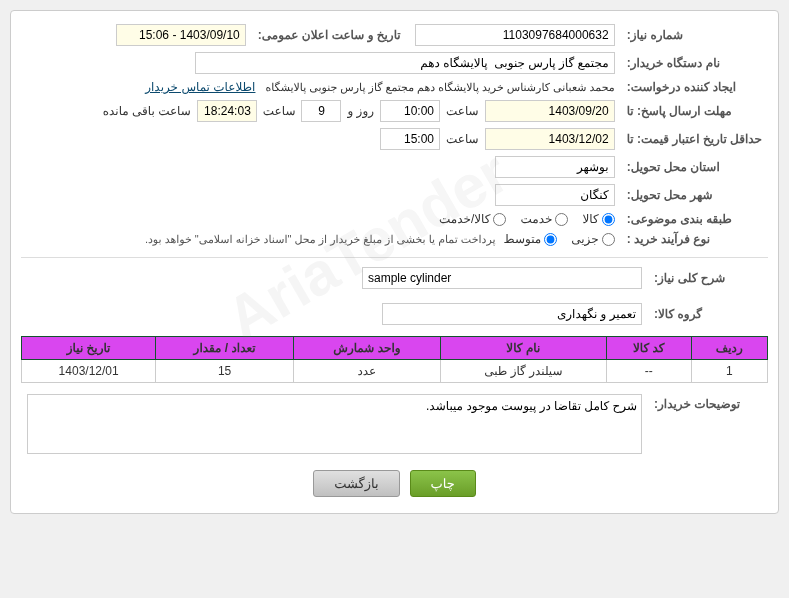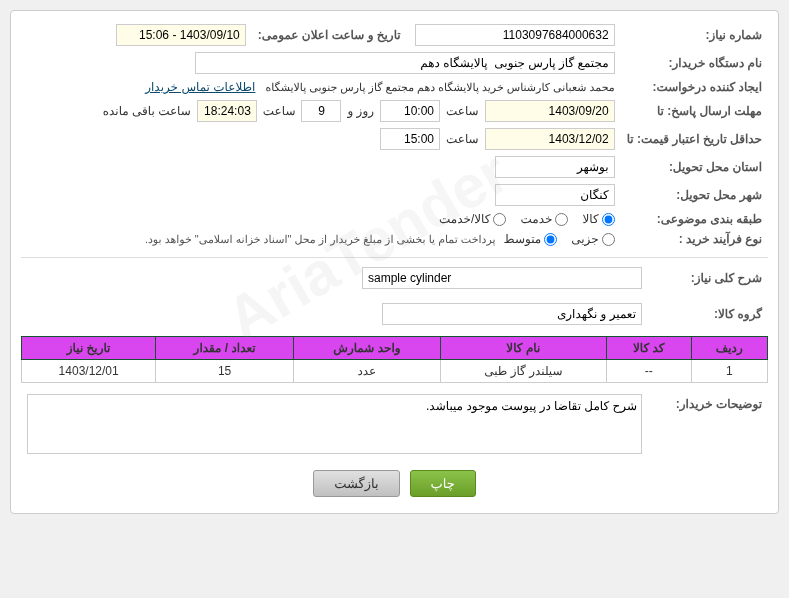--- a/index.html
+++ b/index.html
@@ -37,21 +37,21 @@
       width: 100%;
       border-collapse: collapse;
       margin-bottom: 8px;
     }
     .info-table td {
       padding: 3px 6px;
       vertical-align: middle;
       font-size: 12px;
     }
     .label-cell {
-      text-align: right;
+      text-align: left;
       color: #555;
       white-space: nowrap;
       font-weight: bold;
       width: 120px;
     }
     .value-cell {
       text-align: right;
     }
     .input-field {
       border: 1px solid #ccc;

